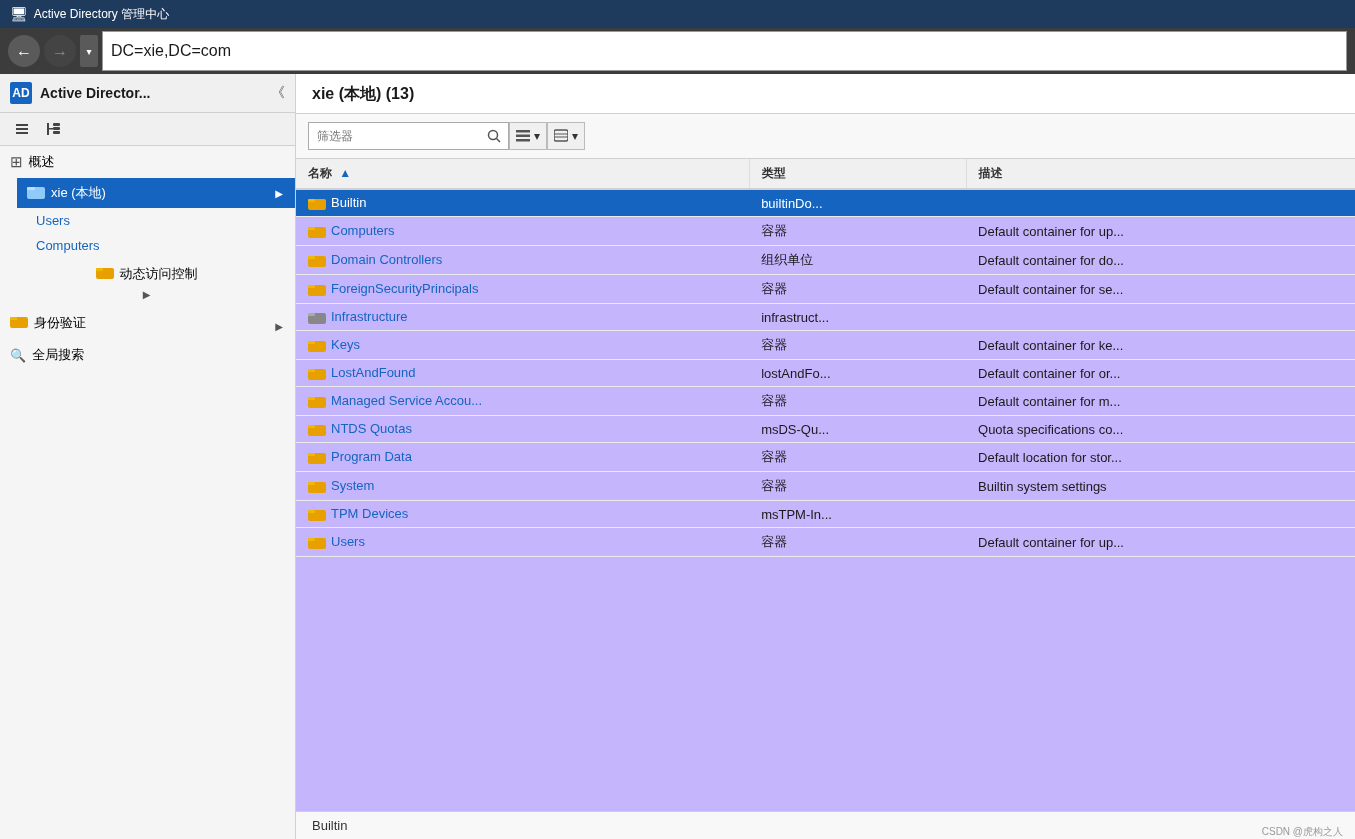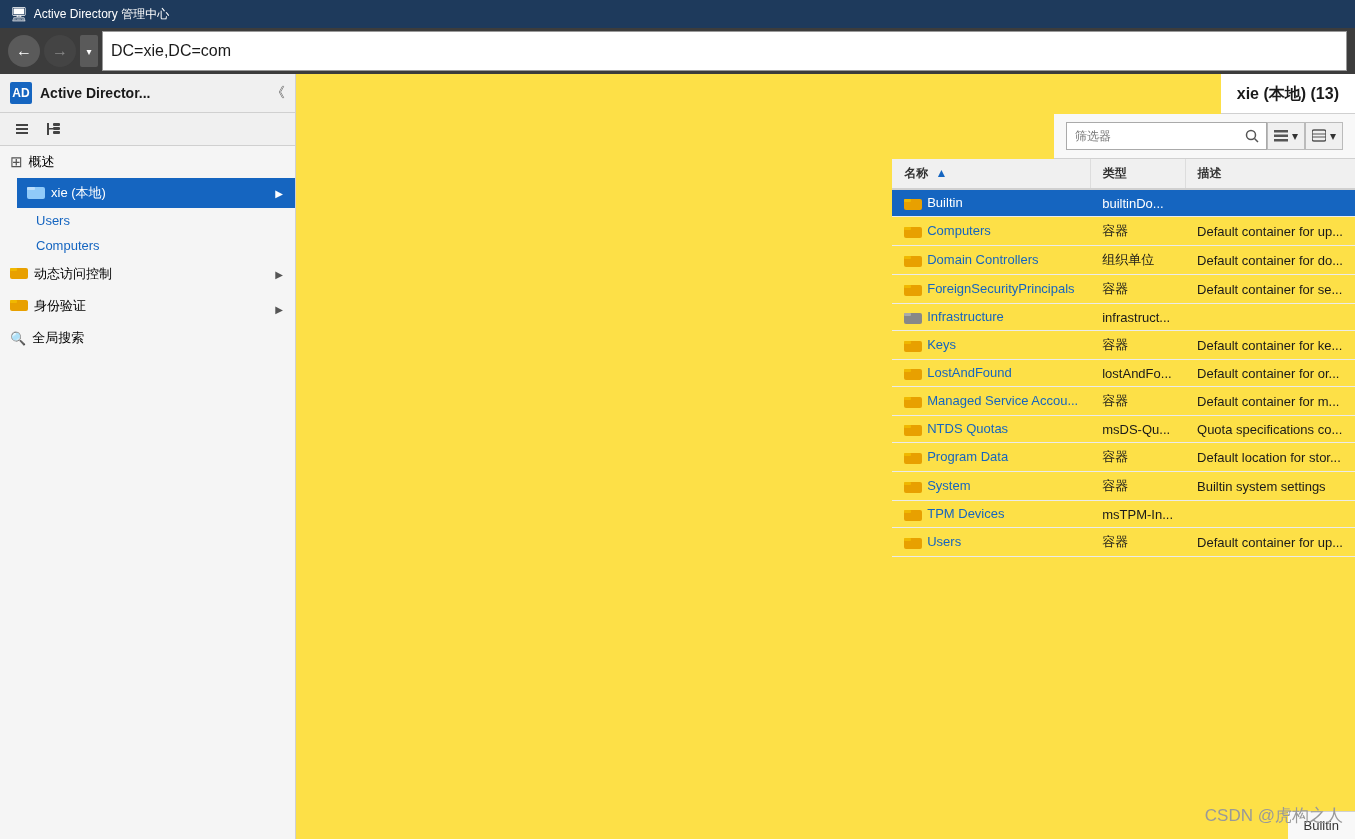--- a/index.html
+++ b/index.html
@@ -120,24 +120,23 @@
       display: flex; align-items: center; justify-content: space-between;
     }
     .sidebar-section {
       display: flex; align-items: center; padding: 7px 12px 7px 10px;
       cursor: pointer; gap: 6px;
     }
 
     
     .content-area {
       flex: 1;
-      background: #fde047;
+      background: #c4b5fd;
       display: flex;
       flex-direction: column;
-      align-items: flex-end;
     }
     .content-header {
       padding: 10px 16px 8px;
       border-bottom: 1px solid #d0d0d0;
       background: white;
     }
     .content-title {
       font-size: 16px; font-weight: 600; color: #1a1a1a;
     }
     .toolbar-row {
@@ -196,22 +195,22 @@
     td .blue-name { color: #1565c0; }
 
     
     .bottom-bar {
       border-top: 1px solid #d0d0d0;
       padding: 6px 16px;
       background: #f8f8f8;
       font-size: 13px; color: #333; font-weight: 500;
     }
     .watermark {
-      position: fixed; bottom: 12px; right: 12px;
-      font-size: 17px; color: #999;
+      position: fixed; bottom: 0; right: 12px;
+      font-size: 10px; color: #999;
     }
   </style>
 </head>
 <body>
 
 <div class="title-bar">
   <span style="margin-right:6px; font-size:14px;">🖥</span>
   <span>Active Directory 管理中心</span>
 </div>
 
@@ -271,21 +270,21 @@
       </div>
     </div>
 
     <div class="sub-item">
       <span>Users</span>
     </div>
     <div class="sub-item">
       <span>Computers</span>
     </div>
 
-    <div class="sidebar-section sidebar-item-with-arrow" style="padding: 7px 12px 7px 10px; justify-content: space-between;">
+    <div class="sidebar-section sidebar-item-with-arrow" style="padding: 7px 12px 7px 10px; justify-content: space-between; flex-direction: column;">
       <div style="display:flex; align-items:center; gap:6px;">
         <span>
           <svg width="18" height="15" viewBox="0 0 18 15">
             <rect x="0" y="3" width="18" height="11" rx="2" fill="#e8a000"></rect>
             <rect x="0" y="3" width="7" height="3" rx="1" fill="#f0b800"></rect>
           </svg>
         </span>
         <span>动态访问控制</span>
       </div>
       <span style="font-size:10px; color:#555;">▶</span>

